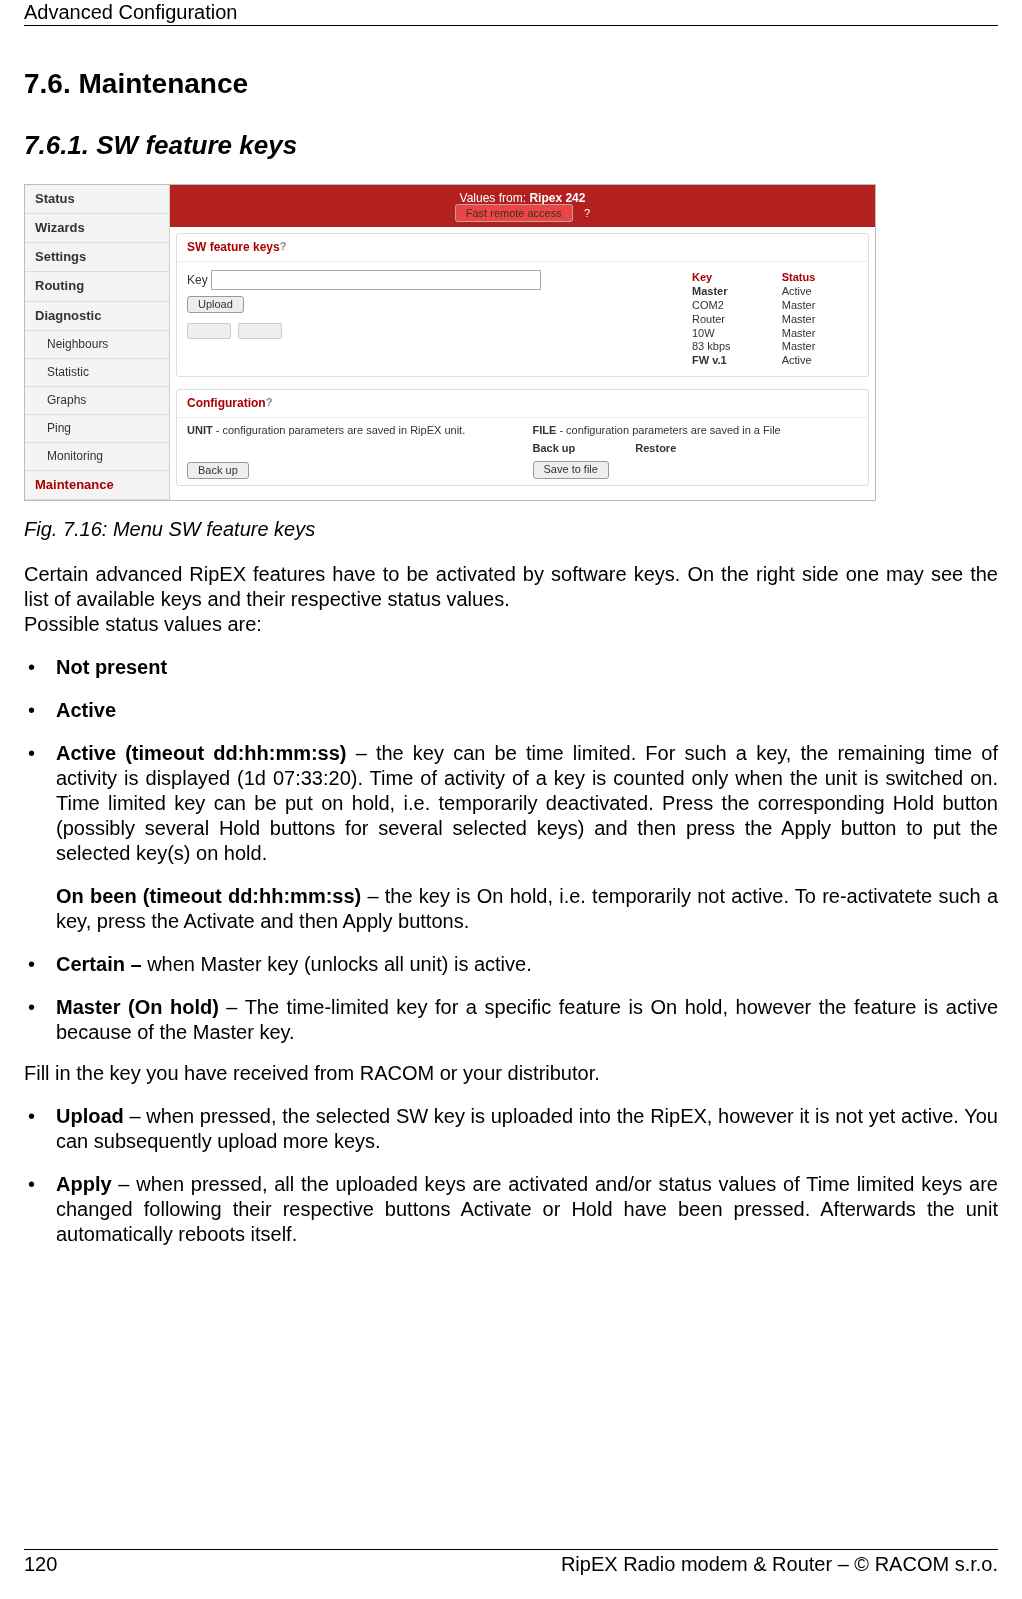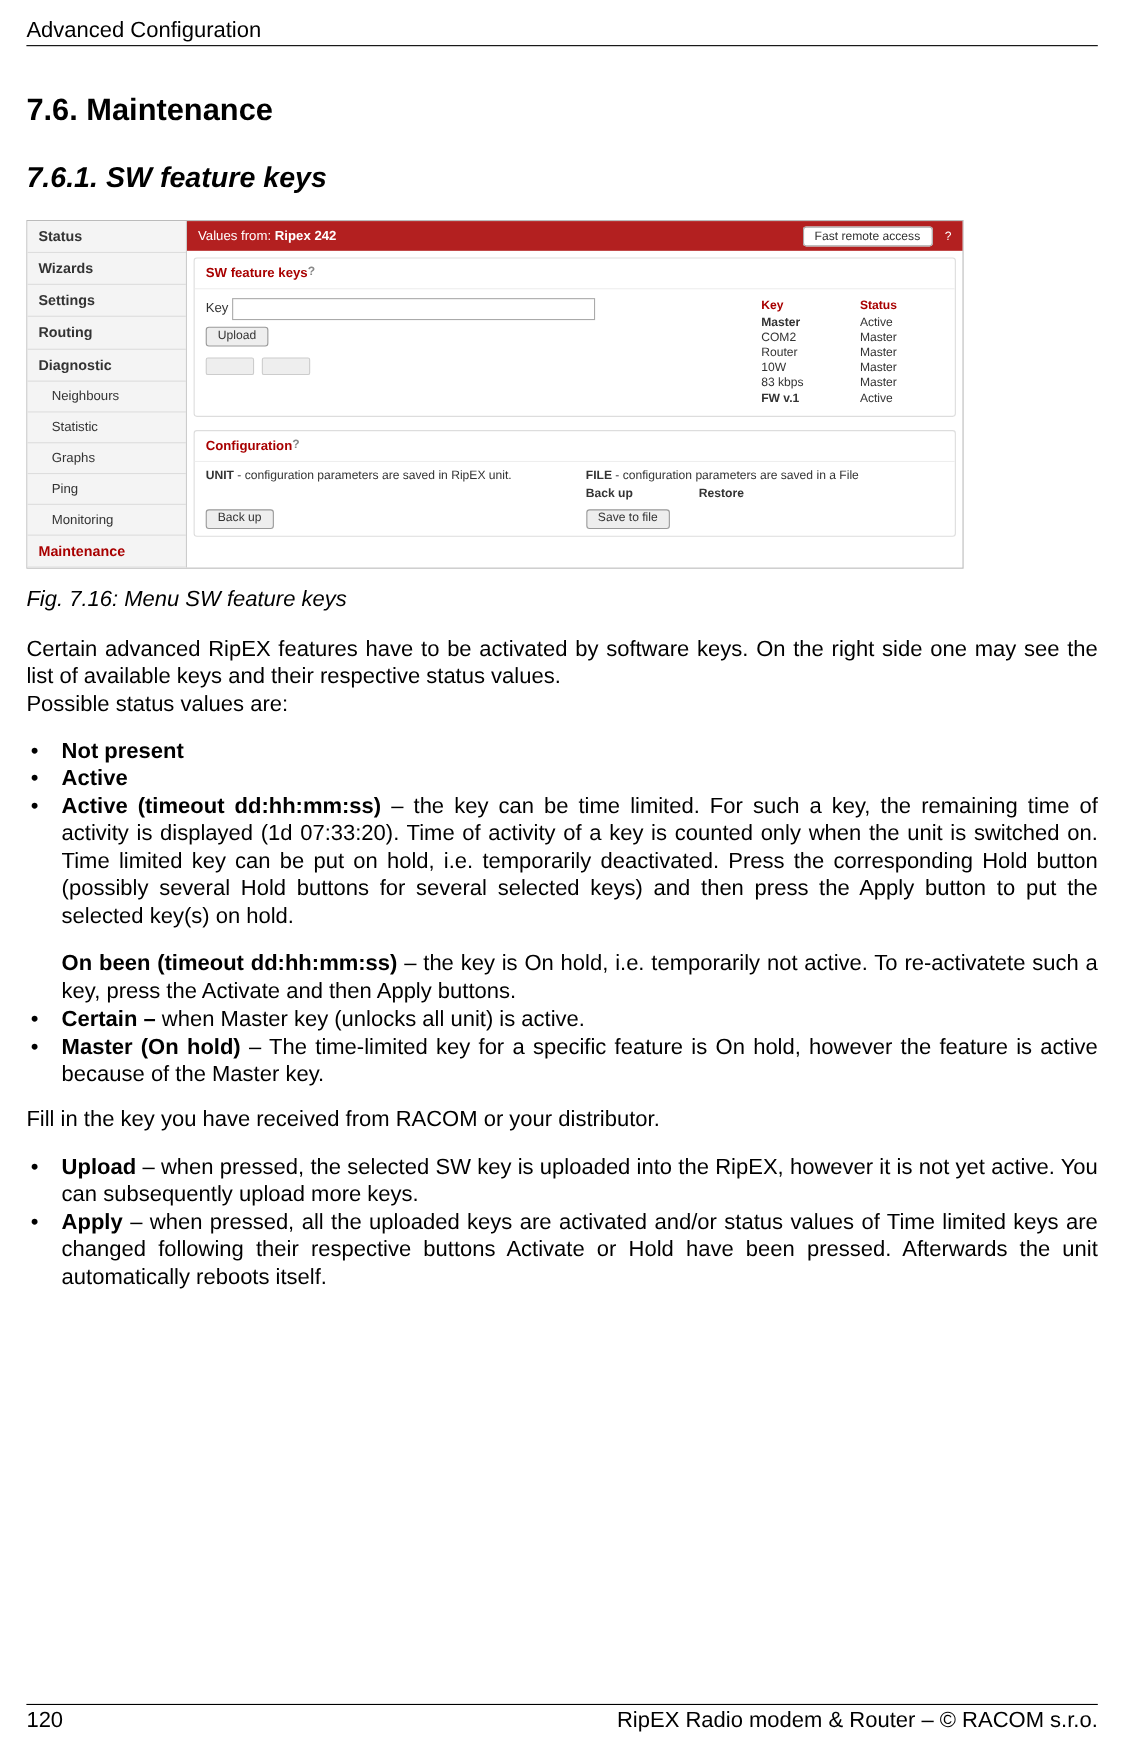--- a/index.html
+++ b/index.html
@@ -16,21 +16,21 @@
   }
   .page {
     box-sizing: border-box;
     padding: 0 24px;
     width: 100%;
     height: 100%;
     position: relative;
   }
   .running-head {
     font-size: 20px;
-    padding-top: 16px;
+    padding-top: 0;
     border-bottom: 1px solid #000;
     margin-bottom: 40px;
   }
   h2 {
     font-size: 28px;
     font-weight: bold;
     margin: 0 0 28px 0;
   }
   h3 {
     font-size: 26px;
@@ -51,21 +51,21 @@
   }
   .para.gap { margin-bottom: 18px; }
   ul.bullets {
     list-style: none;
     padding: 0;
     margin: 16px 0 16px 0;
   }
   ul.bullets > li {
     position: relative;
     padding-left: 32px;
-    margin: 0 0 0 0;
+    margin: 18px 0 0 0;
     text-align: justify;
   }
   ul.bullets > li::before {
     content: "•";
     position: absolute;
     left: 4px;
     top: 0;
     color: #000;
   }
   .sub-para {
@@ -126,23 +126,24 @@
     flex-direction: column;
   }
   .shot .hdr {
     background: #b32020;
     color: #fff;
     padding: 6px 10px;
     display: flex;
     align-items: center;
     justify-content: space-between;
     font-size: 12px;
+    flex-direction: column;
   }
   .shot .hdr .btn {
-    background: #ffffff;
+    background: #ef4444;
     color: #333;
     border: 1px solid #aaa;
     border-radius: 3px;
     padding: 2px 10px;
     font-size: 11px;
   }
   .shot .card {
     border: 1px solid #ddd;
     margin: 6px;
     border-radius: 3px;

